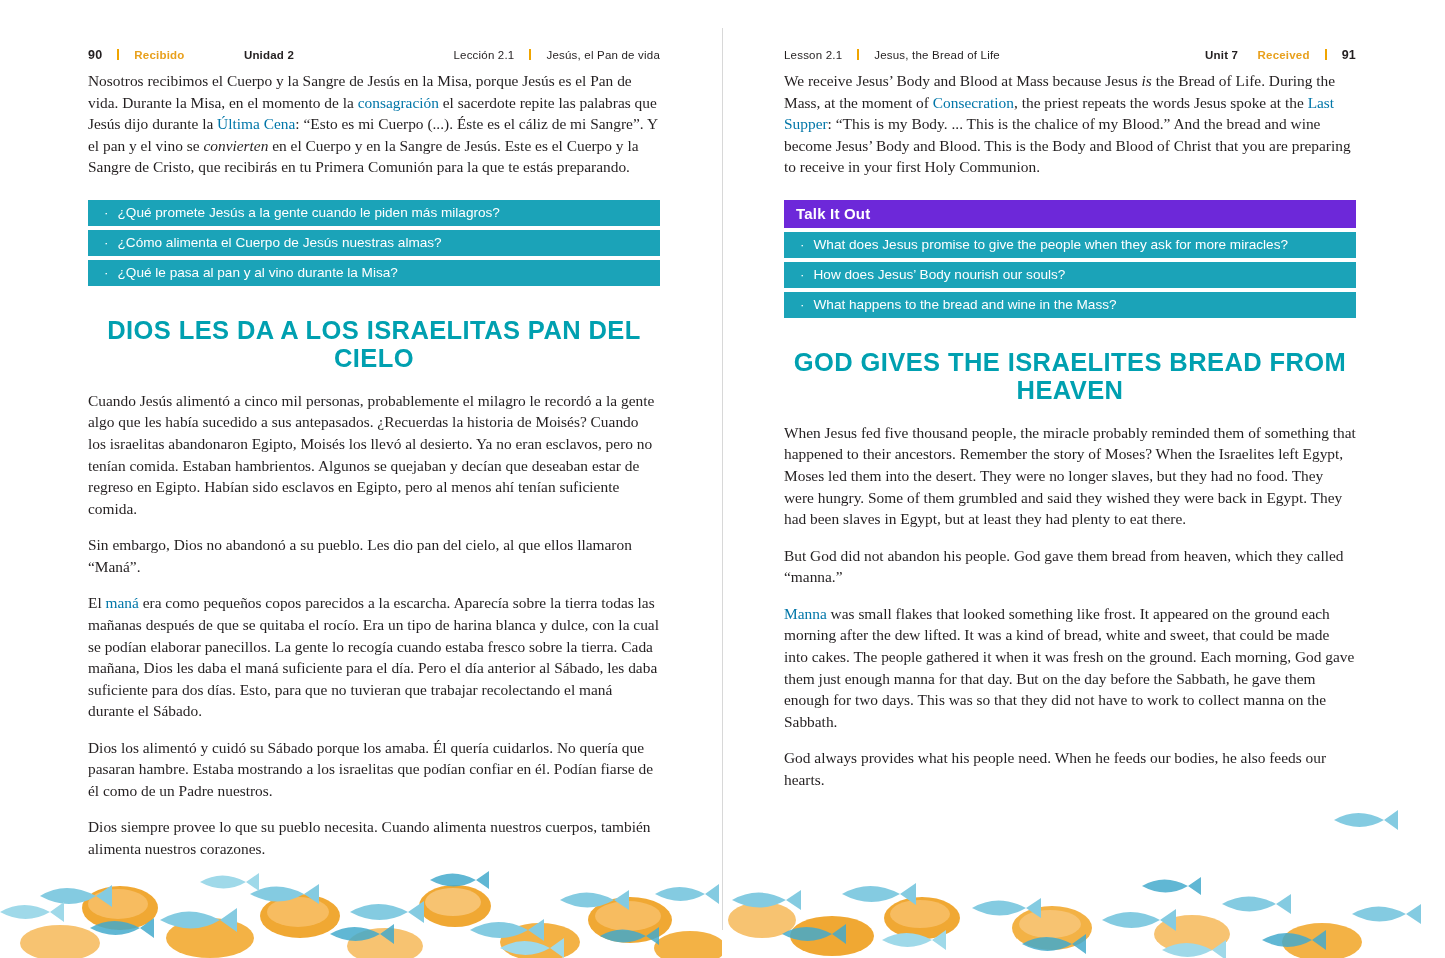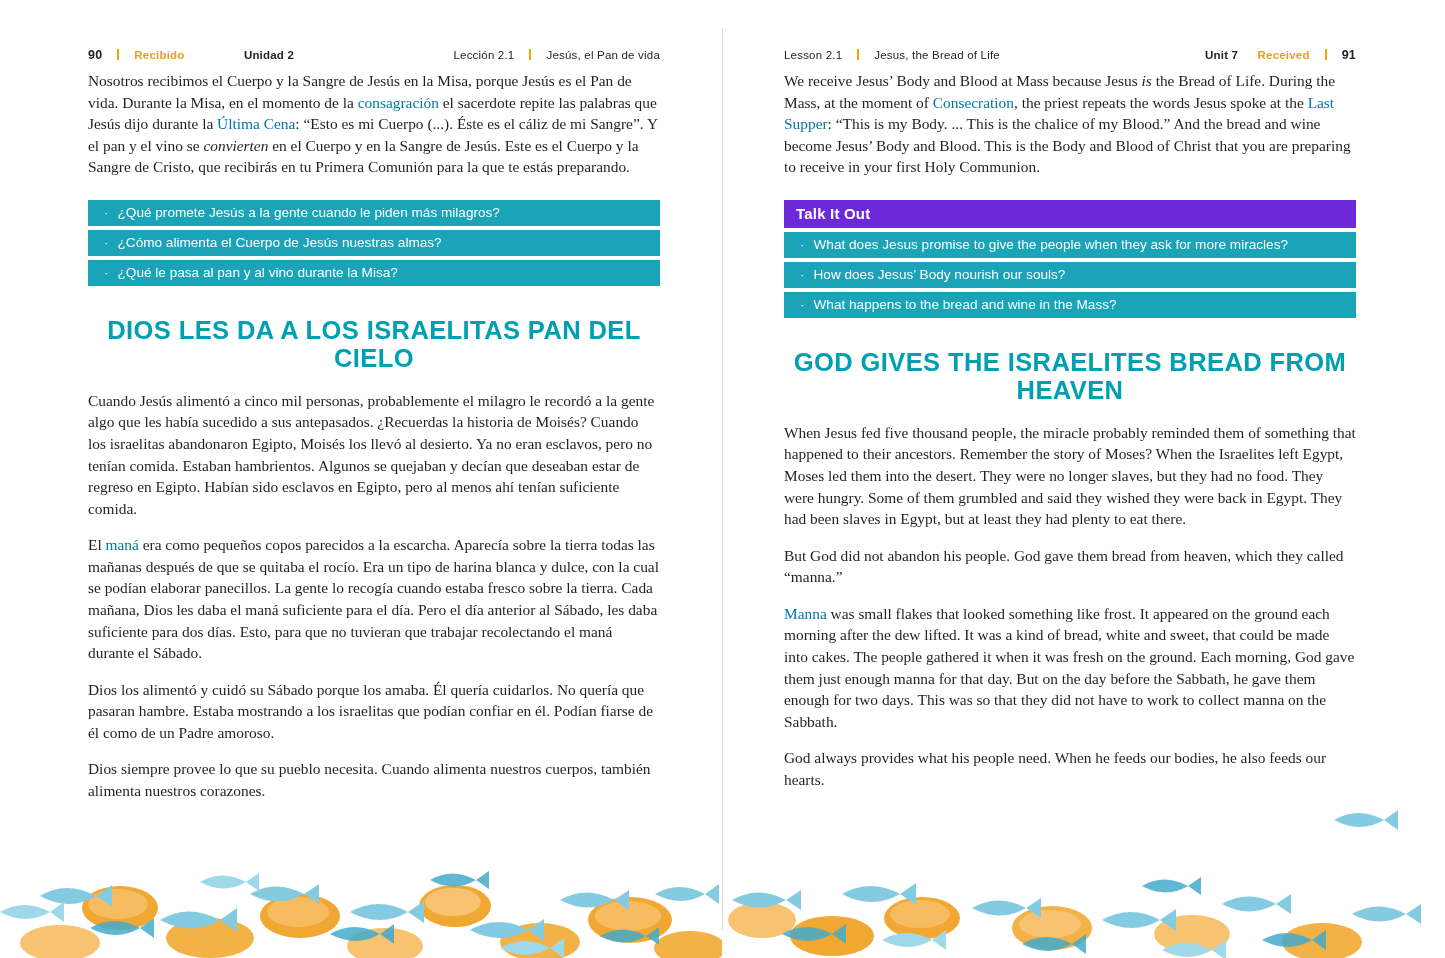--- a/index.html
+++ b/index.html
@@ -162,26 +162,27 @@
       </div>
       <div class="tio-item">
         <span class="bullet">·</span>
         <span class="txt">¿Qué le pasa al pan y al vino durante la Misa?</span>
       </div>
     </div>
 
     <h2 class="section">DIOS LES DA A LOS ISRAELITAS PAN DEL CIELO</h2>
 
     <p class="body">Cuando Jesús alimentó a cinco mil personas, probablemente el milagro le recordó a la gente algo que les había sucedido a sus antepasados. ¿Recuerdas la historia de Moisés? Cuando los israelitas abandonaron Egipto, Moisés los llevó al desierto. Ya no eran esclavos, pero no tenían comida. Estaban hambrientos. Algunos se quejaban y decían que deseaban estar de regreso en Egipto. Habían sido esclavos en Egipto, pero al menos ahí tenían suficiente comida.</p>
+    <p class="body">Sin embargo, Dios no abandonó a su pueblo. Les dio pan del cielo, al que ellos llamaron “Maná”.</p>
 
     <p class="body">
       <span>El </span><span class="kw">maná</span><span> era como pequeños copos parecidos a la escarcha. Aparecía sobre la tierra todas las mañanas después de que se quitaba el rocío. Era un tipo de harina blanca y dulce, con la cual se podían elaborar panecillos. La gente lo recogía cuando estaba fresco sobre la tierra. Cada mañana, Dios les daba el maná suficiente para el día. Pero el día anterior al Sábado, les daba suficiente para dos días. Esto, para que no tuvieran que trabajar recolectando el maná durante el Sábado.</span>
     </p>
 
-    <p class="body">Dios los alimentó y cuidó su Sábado porque los amaba. Él quería cuidarlos. No quería que pasaran hambre. Estaba mostrando a los israelitas que podían confiar en él. Podían fiarse de él como de un Padre amoroso.</p>
+    <p class="body">Dios los alimentó y cuidó su Sábado porque los amaba. Él quería cuidarlos. No quería que pasaran hambre. Estaba mostrando a los israelitas que podían confiar en él. Podían fiarse de él como de un Padre nuestros.</p>
     <p class="body">Dios siempre provee lo que su pueblo necesita. Cuando alimenta nuestros cuerpos, también alimenta nuestros corazones.</p>
 
     <div class="art">
       <svg width="722" height="150" viewBox="0 0 722 150">
         <g opacity="0.95">
 
           <ellipse cx="120" cy="100" rx="38" ry="22" fill="#f0a429"></ellipse>
           <ellipse cx="118" cy="96" rx="30" ry="15" fill="#f7b958"></ellipse>
           <ellipse cx="300" cy="108" rx="40" ry="22" fill="#f0a429"></ellipse>
           <ellipse cx="298" cy="104" rx="31" ry="15" fill="#f7b958"></ellipse>

